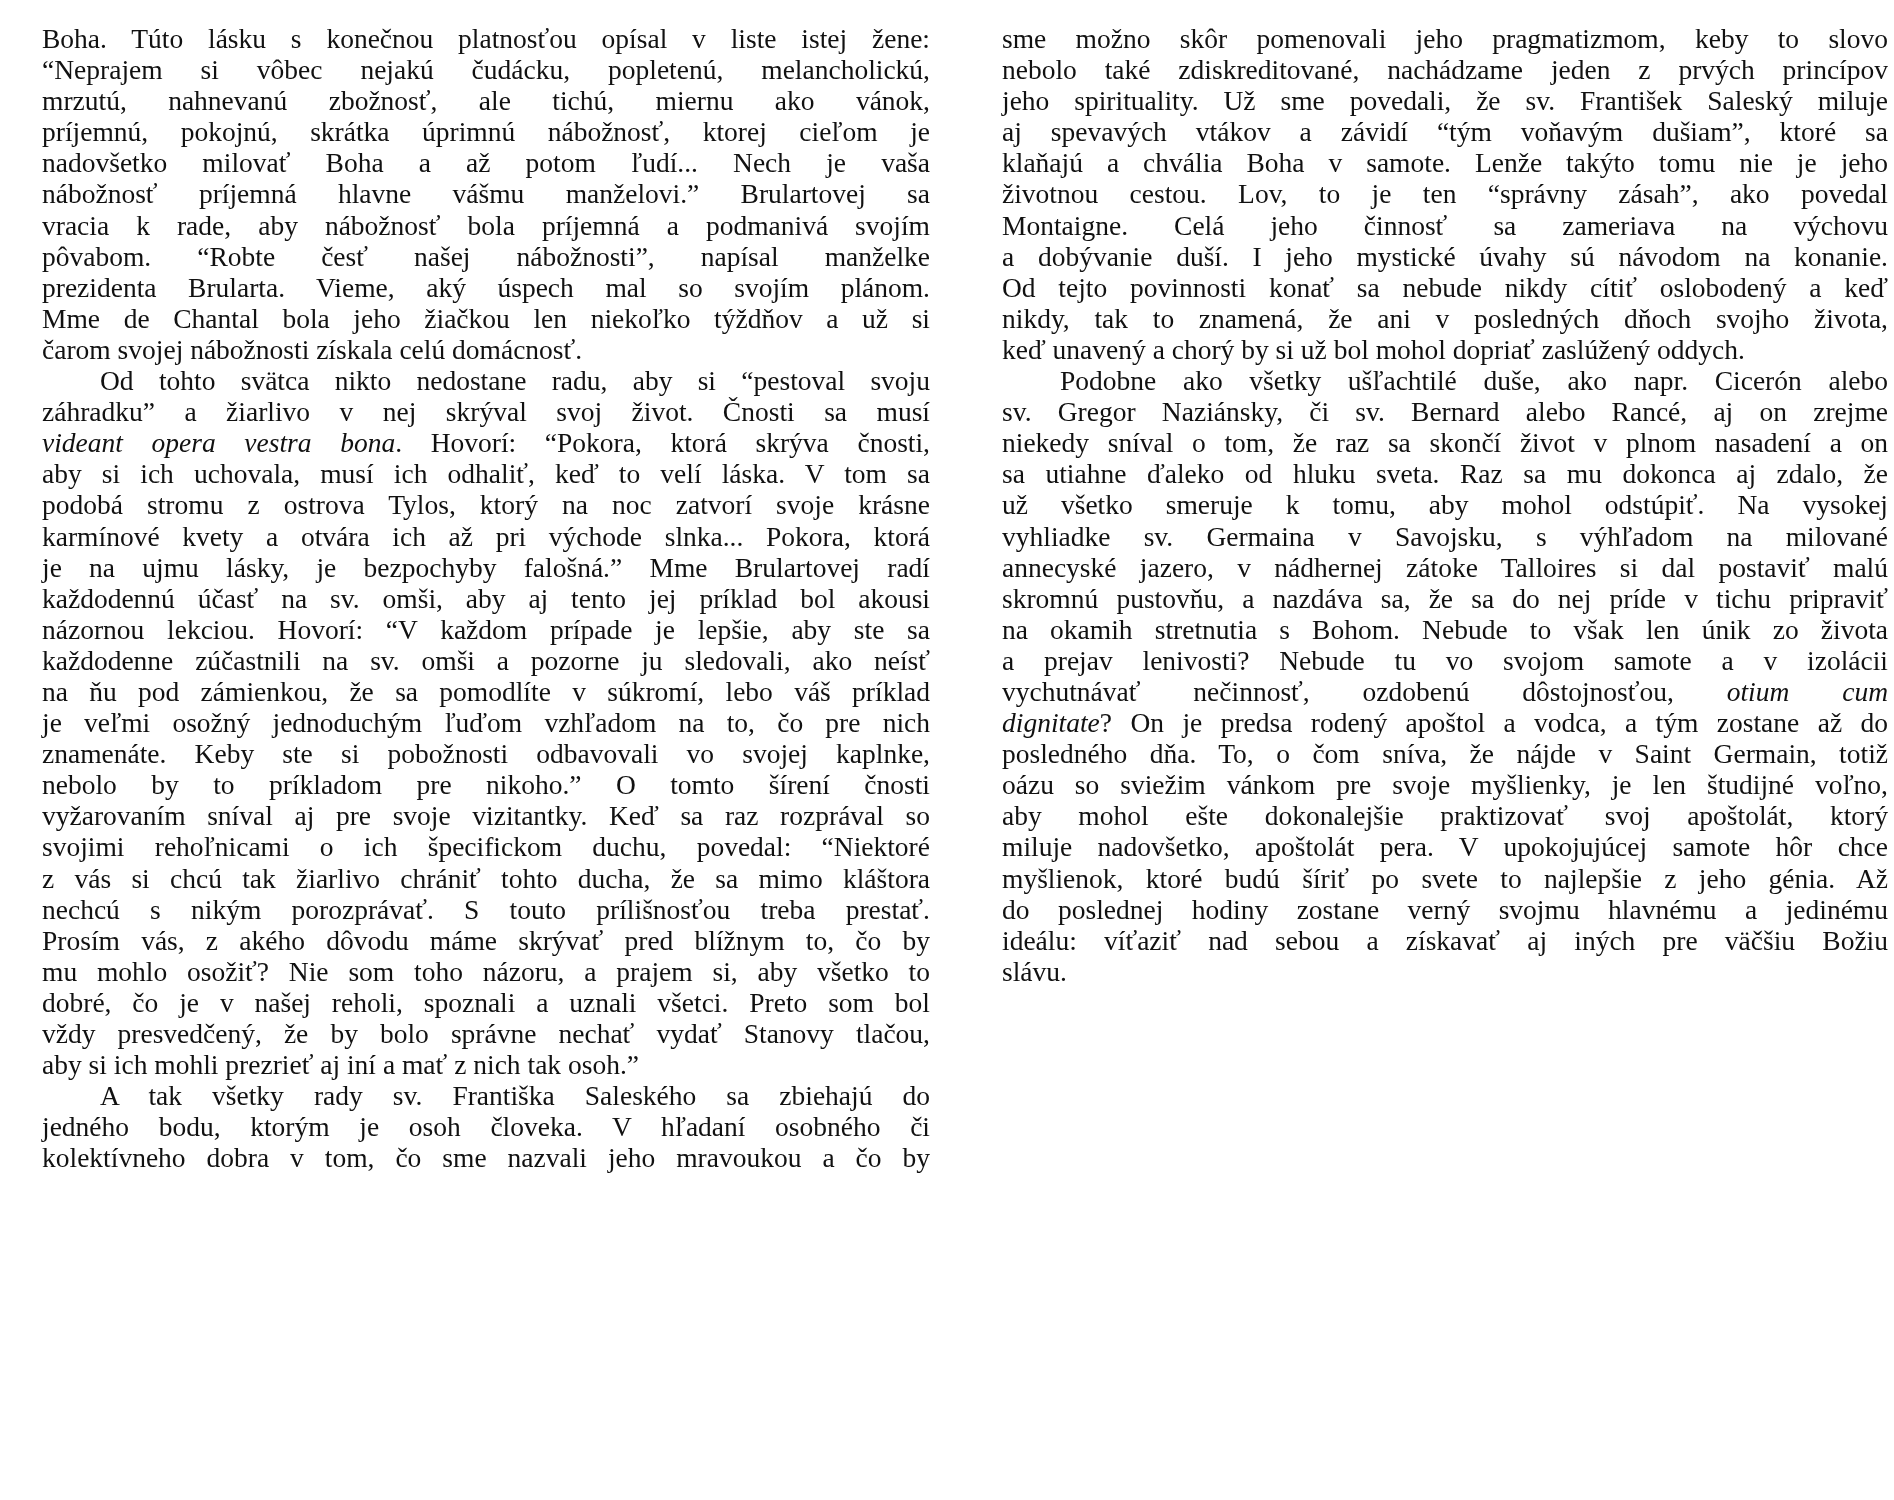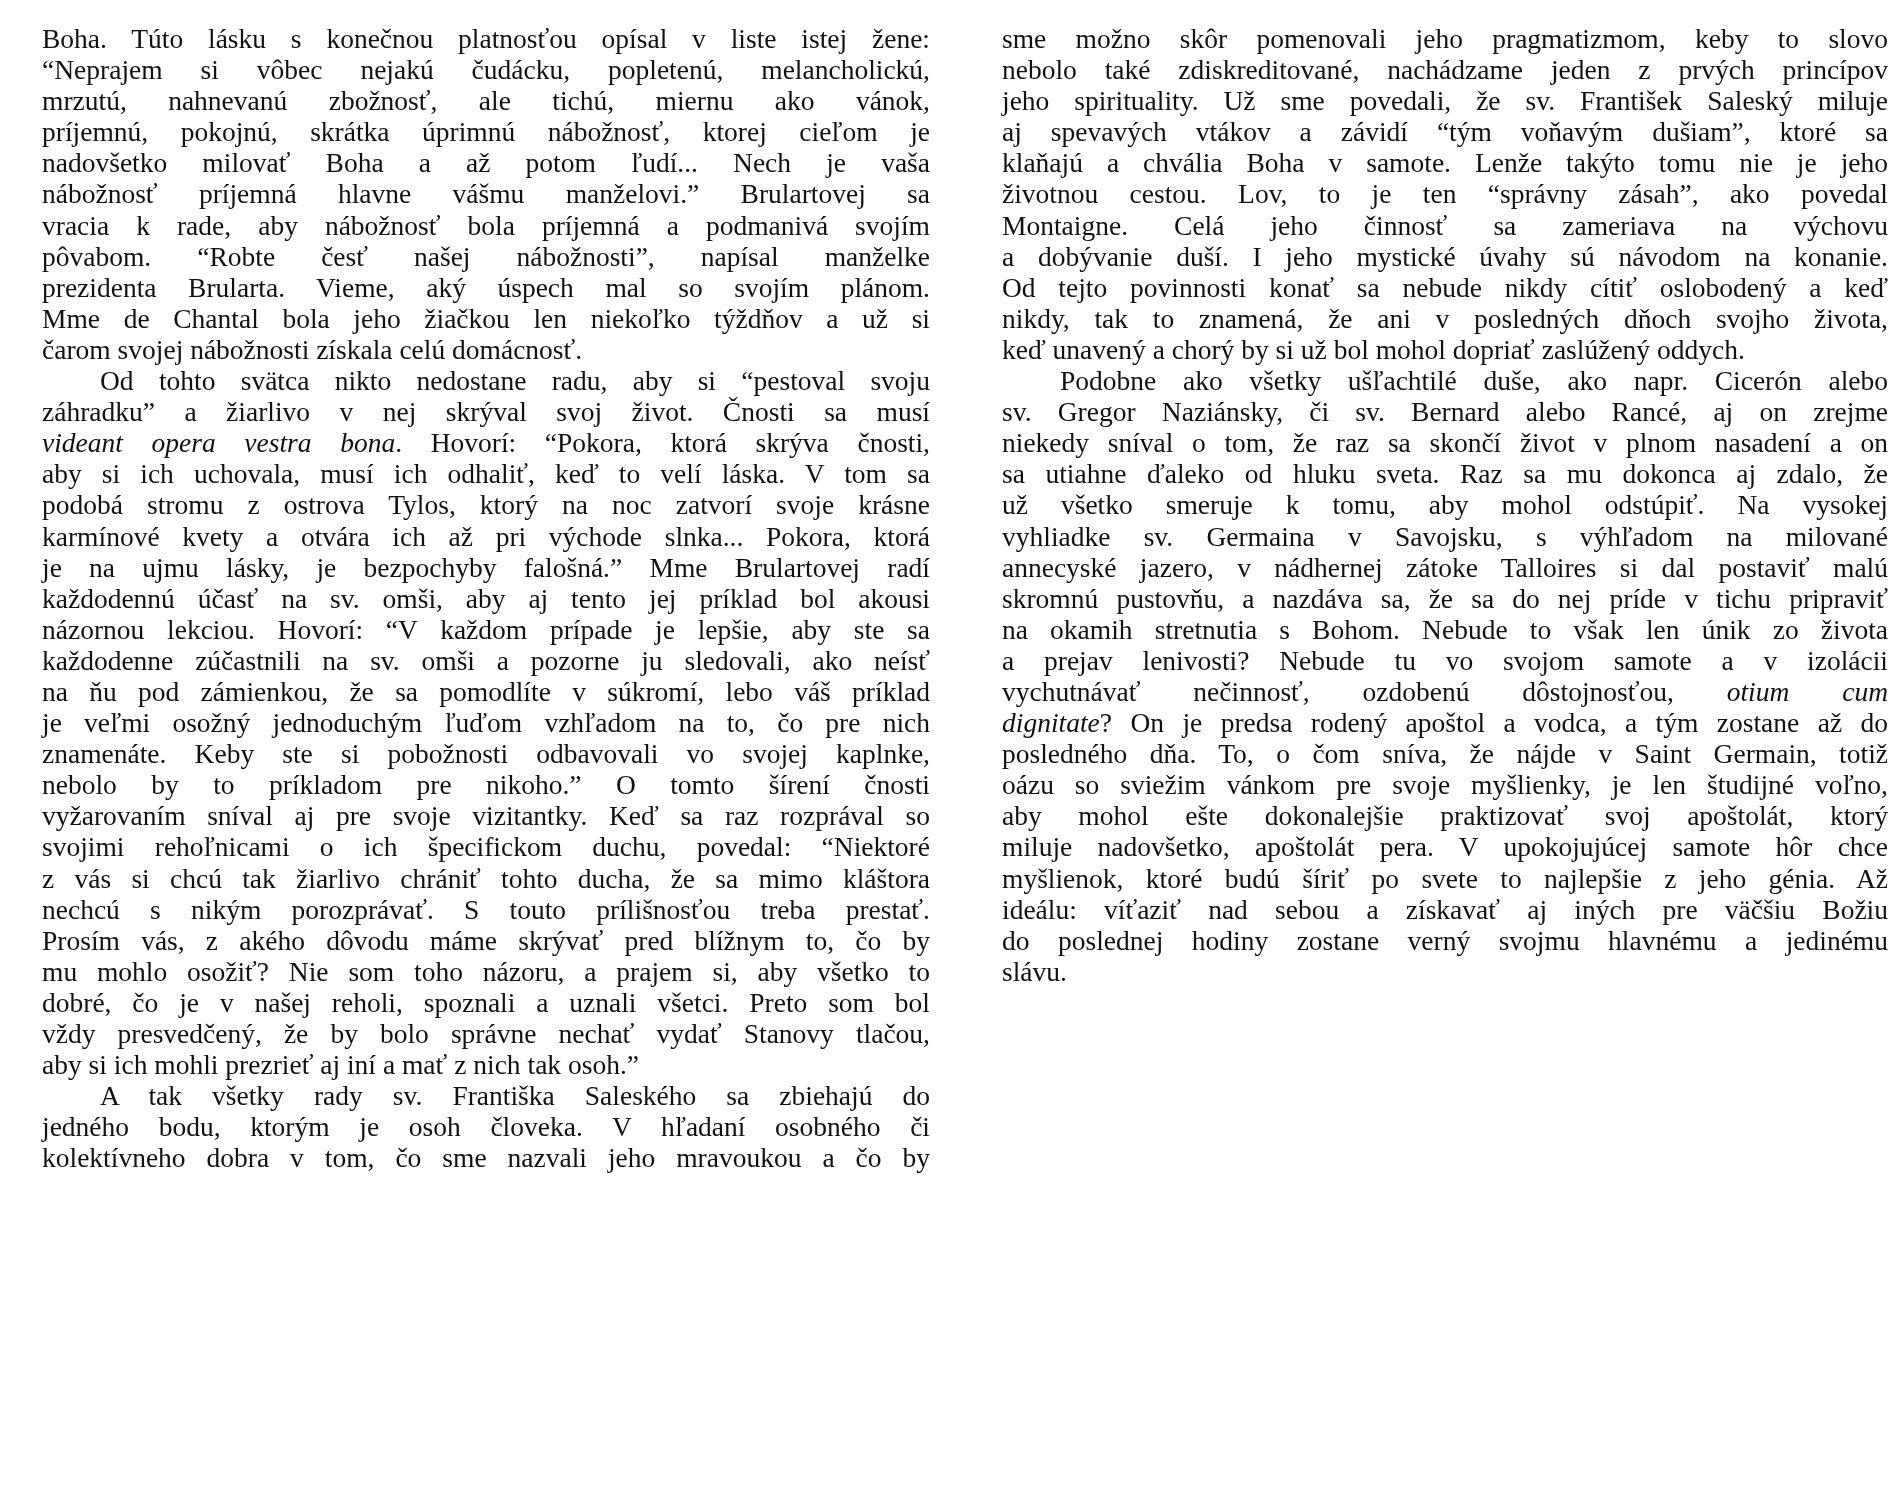--- a/index.html
+++ b/index.html
@@ -88,17 +88,17 @@
       <div class="line"><span>skromnú pustovňu, a nazdáva sa, že sa do nej príde v tichu pripraviť</span></div>
       <div class="line"><span>na okamih stretnutia s Bohom. Nebude to však len únik zo života</span></div>
       <div class="line"><span>a prejav lenivosti? Nebude tu vo svojom samote a v izolácii</span></div>
       <div class="line"><span>vychutnávať nečinnosť, ozdobenú dôstojnosťou, </span><span class="it">otium cum</span></div>
       <div class="line"><span class="it">dignitate</span><span>? On je predsa rodený apoštol a vodca, a tým zostane až do</span></div>
       <div class="line"><span>posledného dňa. To, o čom sníva, že nájde v Saint Germain, totiž</span></div>
       <div class="line"><span>oázu so sviežim vánkom pre svoje myšlienky, je len študijné voľno,</span></div>
       <div class="line"><span>aby mohol ešte dokonalejšie praktizovať svoj apoštolát, ktorý</span></div>
       <div class="line"><span>miluje nadovšetko, apoštolát pera. V upokojujúcej samote hôr chce</span></div>
       <div class="line"><span>myšlienok, ktoré budú šíriť po svete to najlepšie z jeho génia. Až</span></div>
+      <div class="line"><span>do poslednej hodiny zostane verný svojmu hlavnému a jedinému</span></div>
       <div class="line"><span>ideálu: víťaziť nad sebou a získavať aj iných pre väčšiu Božiu</span></div>
-      <div class="line"><span>do poslednej hodiny zostane verný svojmu hlavnému a jedinému</span></div>
       <div class="line last"><span>slávu.</span></div>
     </div>
 </div>
 
 </body></html>

